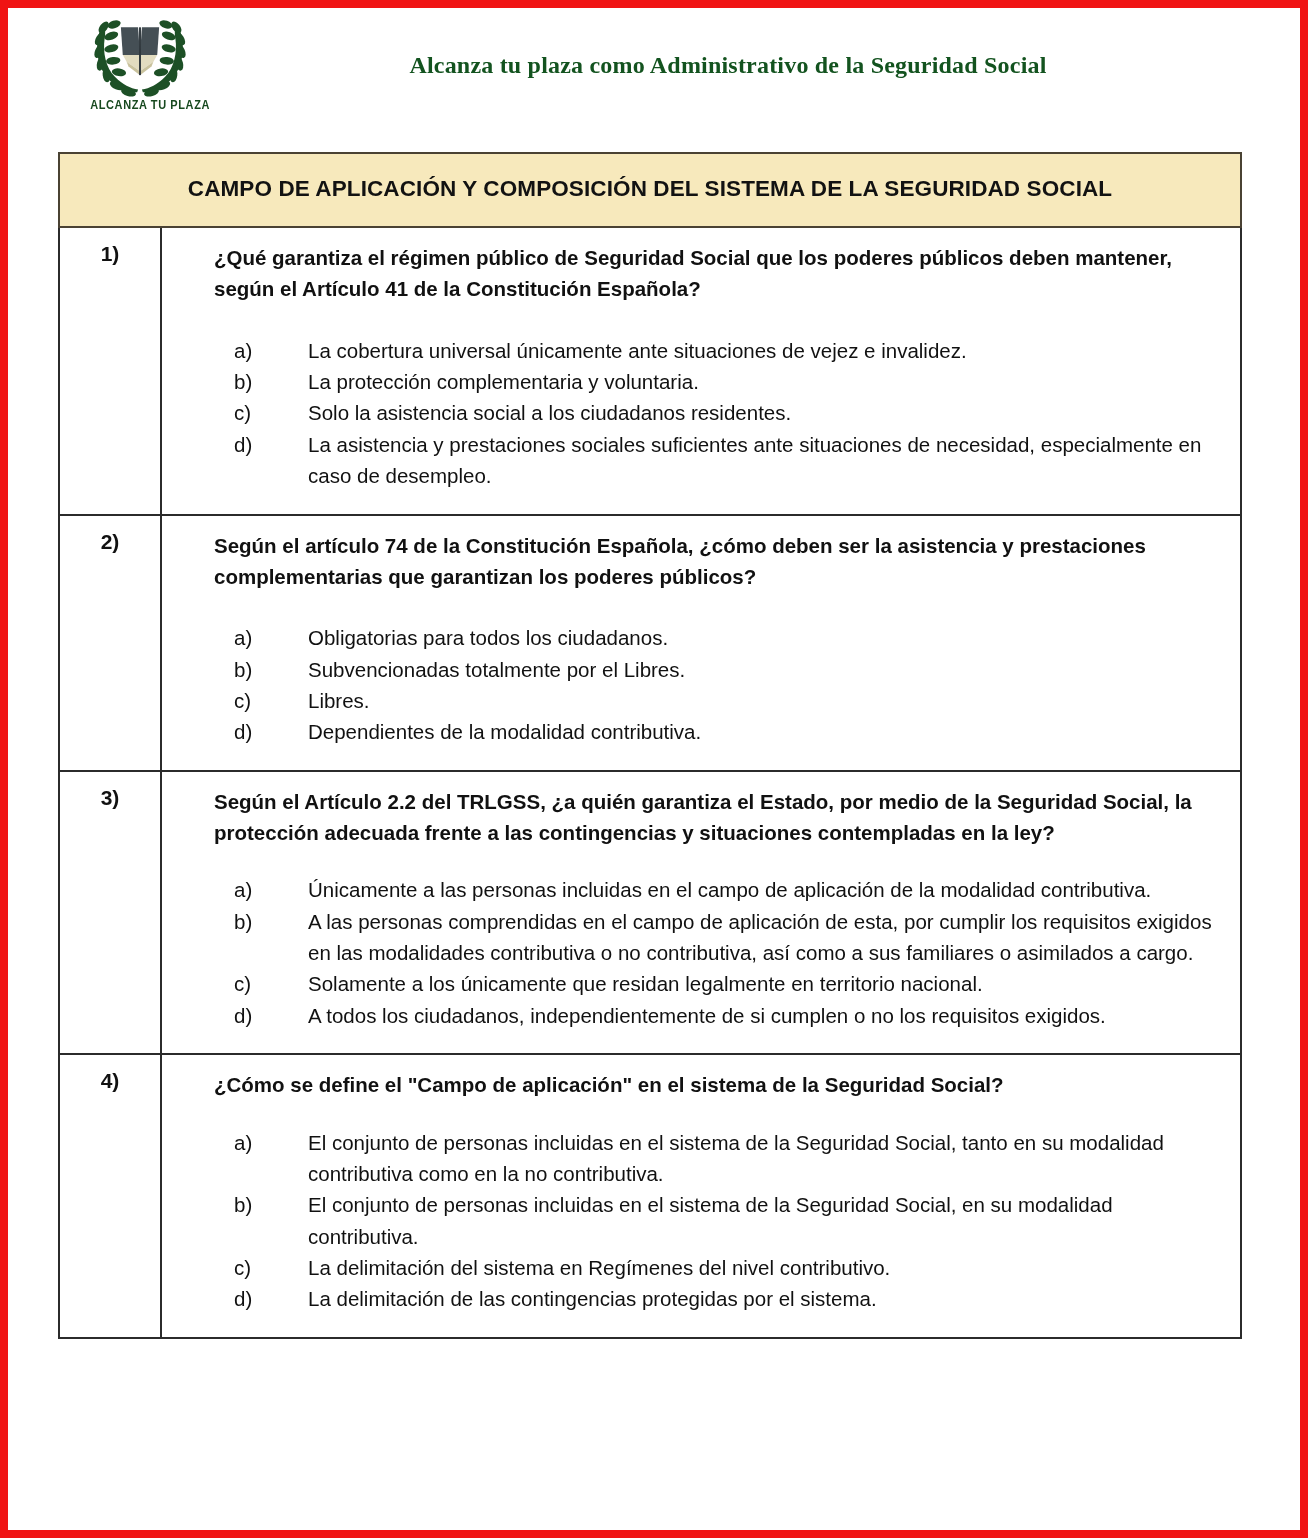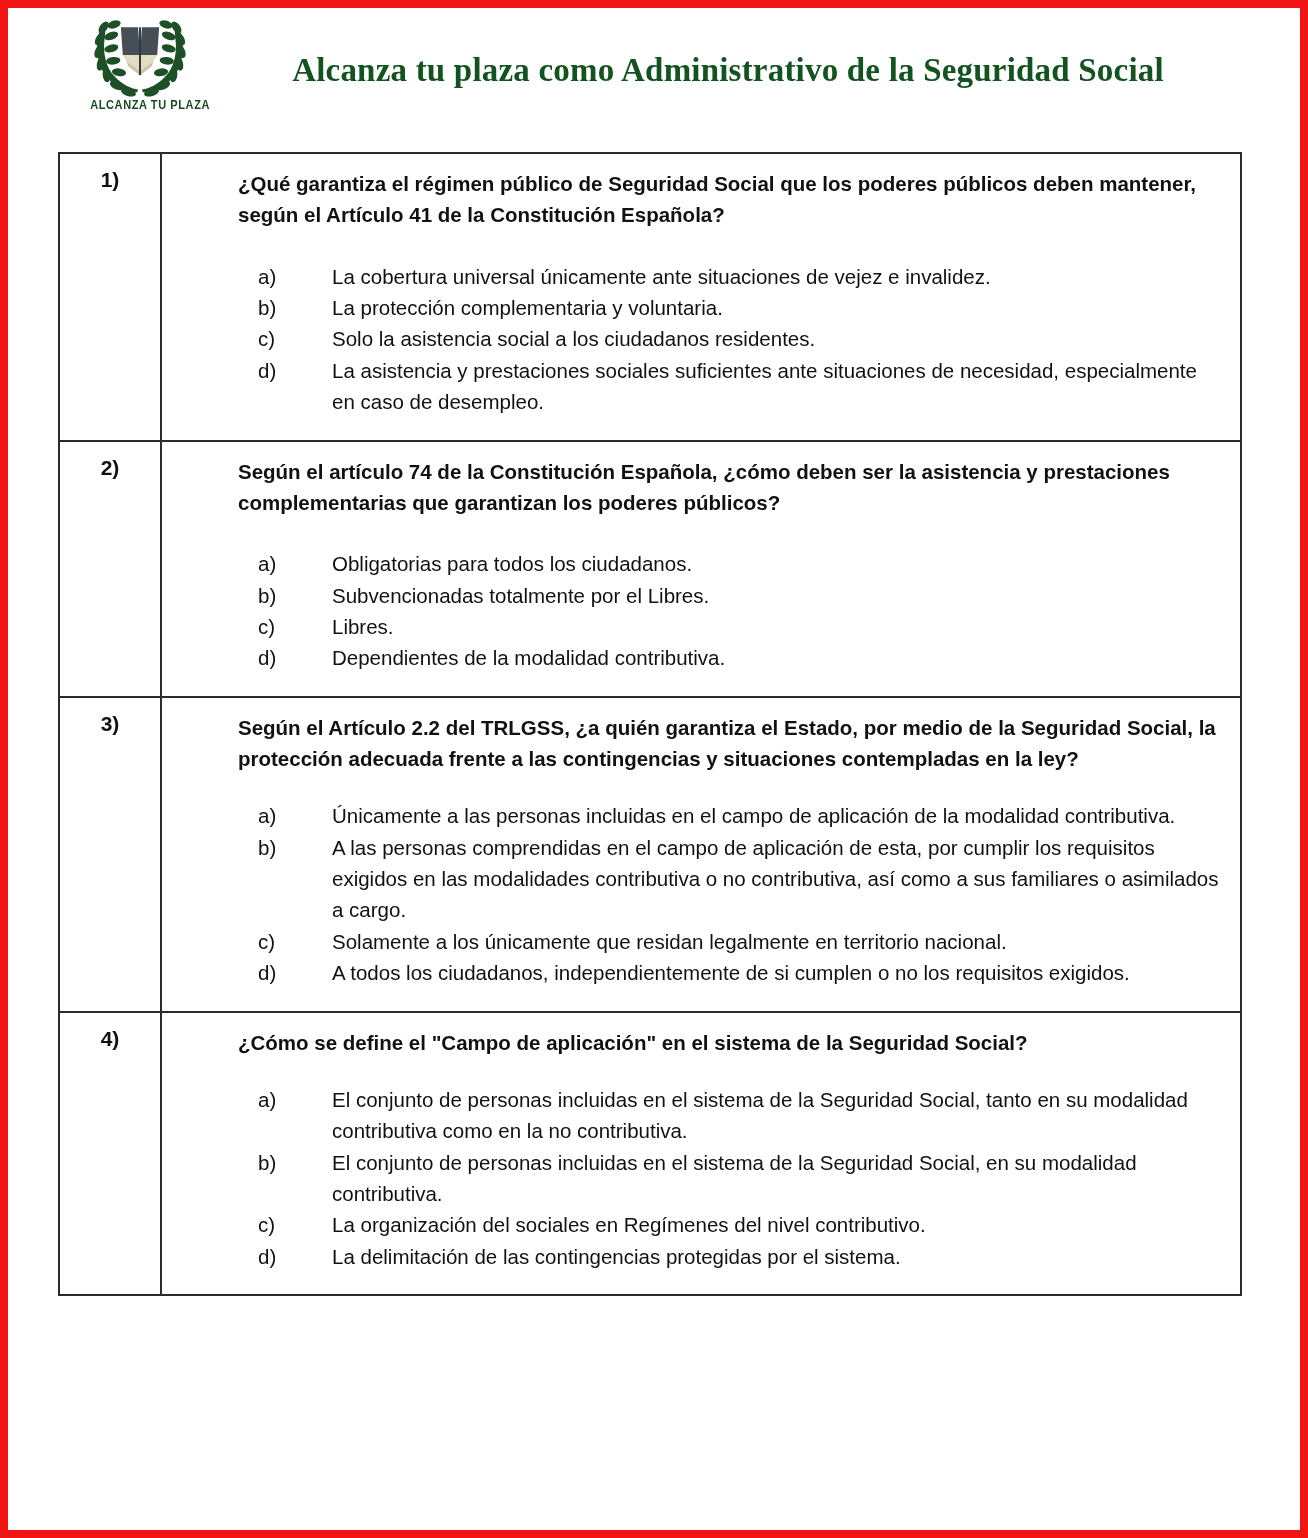--- a/index.html
+++ b/index.html
@@ -58,21 +58,21 @@
     transform: scaleY(1.15);
   }
   .header-title {
     position: absolute;
     left: 250px;
     top: 44px;
     width: 940px;
     text-align: center;
     font-family: "Liberation Serif", serif;
     font-weight: bold;
-    font-size: 33px;
+    font-size: 24px;
     color: #13531f;
     letter-spacing: 0.2px;
     white-space: nowrap;
   }
 
   
   .exam-table {
     position: absolute;
     left: 50px;
     top: 144px;
@@ -105,21 +105,21 @@
     padding-top: 14px;
     padding-bottom: 10px;
   }
   .num-text {
     font-family: "Liberation Sans", sans-serif;
     font-weight: bold;
     font-size: 21px;
     color: #111111;
   }
   .q-cell {
-    padding: 14px 16px 22px 76px;
+    padding: 14px 16px 22px 52px;
   }
   .q-stem {
     font-family: "Liberation Sans", sans-serif;
     font-weight: bold;
     font-size: 20.5px;
     line-height: 1.53;
     color: #111111;
     margin: 0;
   }
   .opt-list {
@@ -206,20 +206,25 @@
       <div class="header-title">Alcanza tu plaza como Administrativo de la Seguridad Social</div>
     </div>
 
     <table class="exam-table">
       <colgroup>
         <col style="width:102px">
         <col>
       </colgroup>
       <tbody>
 
+        <tr>
+          <td class="banner-cell" colspan="2">
+            <span class="banner-text">CAMPO DE APLICACIÓN Y COMPOSICIÓN DEL SISTEMA DE LA SEGURIDAD SOCIAL</span>
+          </td>
+        </tr>
 
         <tr>
           <td class="num-cell">
             <span class="num-text">1)</span>
           </td>
           <td class="q-cell">
             <p class="q-stem">¿Qué garantiza el régimen público de Seguridad Social que los poderes públicos deben mantener, según el Artículo 41 de la Constitución Española?</p>
             <ul class="opt-list gap-lg">
               <li class="opt-row">
                 <span class="opt-letter">a)</span>
@@ -305,21 +310,21 @@
               <li class="opt-row">
                 <span class="opt-letter">a)</span>
                 <span class="opt-text">El conjunto de personas incluidas en el sistema de la Seguridad Social, tanto en su modalidad contributiva como en la no contributiva.</span>
               </li>
               <li class="opt-row">
                 <span class="opt-letter">b)</span>
                 <span class="opt-text">El conjunto de personas incluidas en el sistema de la Seguridad Social, en su modalidad contributiva.</span>
               </li>
               <li class="opt-row">
                 <span class="opt-letter">c)</span>
-                <span class="opt-text">La organización del sociales en Regímenes del nivel contributivo.</span>
+                <span class="opt-text">La delimitación del sistema en Regímenes del nivel contributivo.</span>
               </li>
               <li class="opt-row">
                 <span class="opt-letter">d)</span>
                 <span class="opt-text">La delimitación de las contingencias protegidas por el sistema.</span>
               </li>
             </ul>
           </td>
         </tr>
 
       </tbody>

